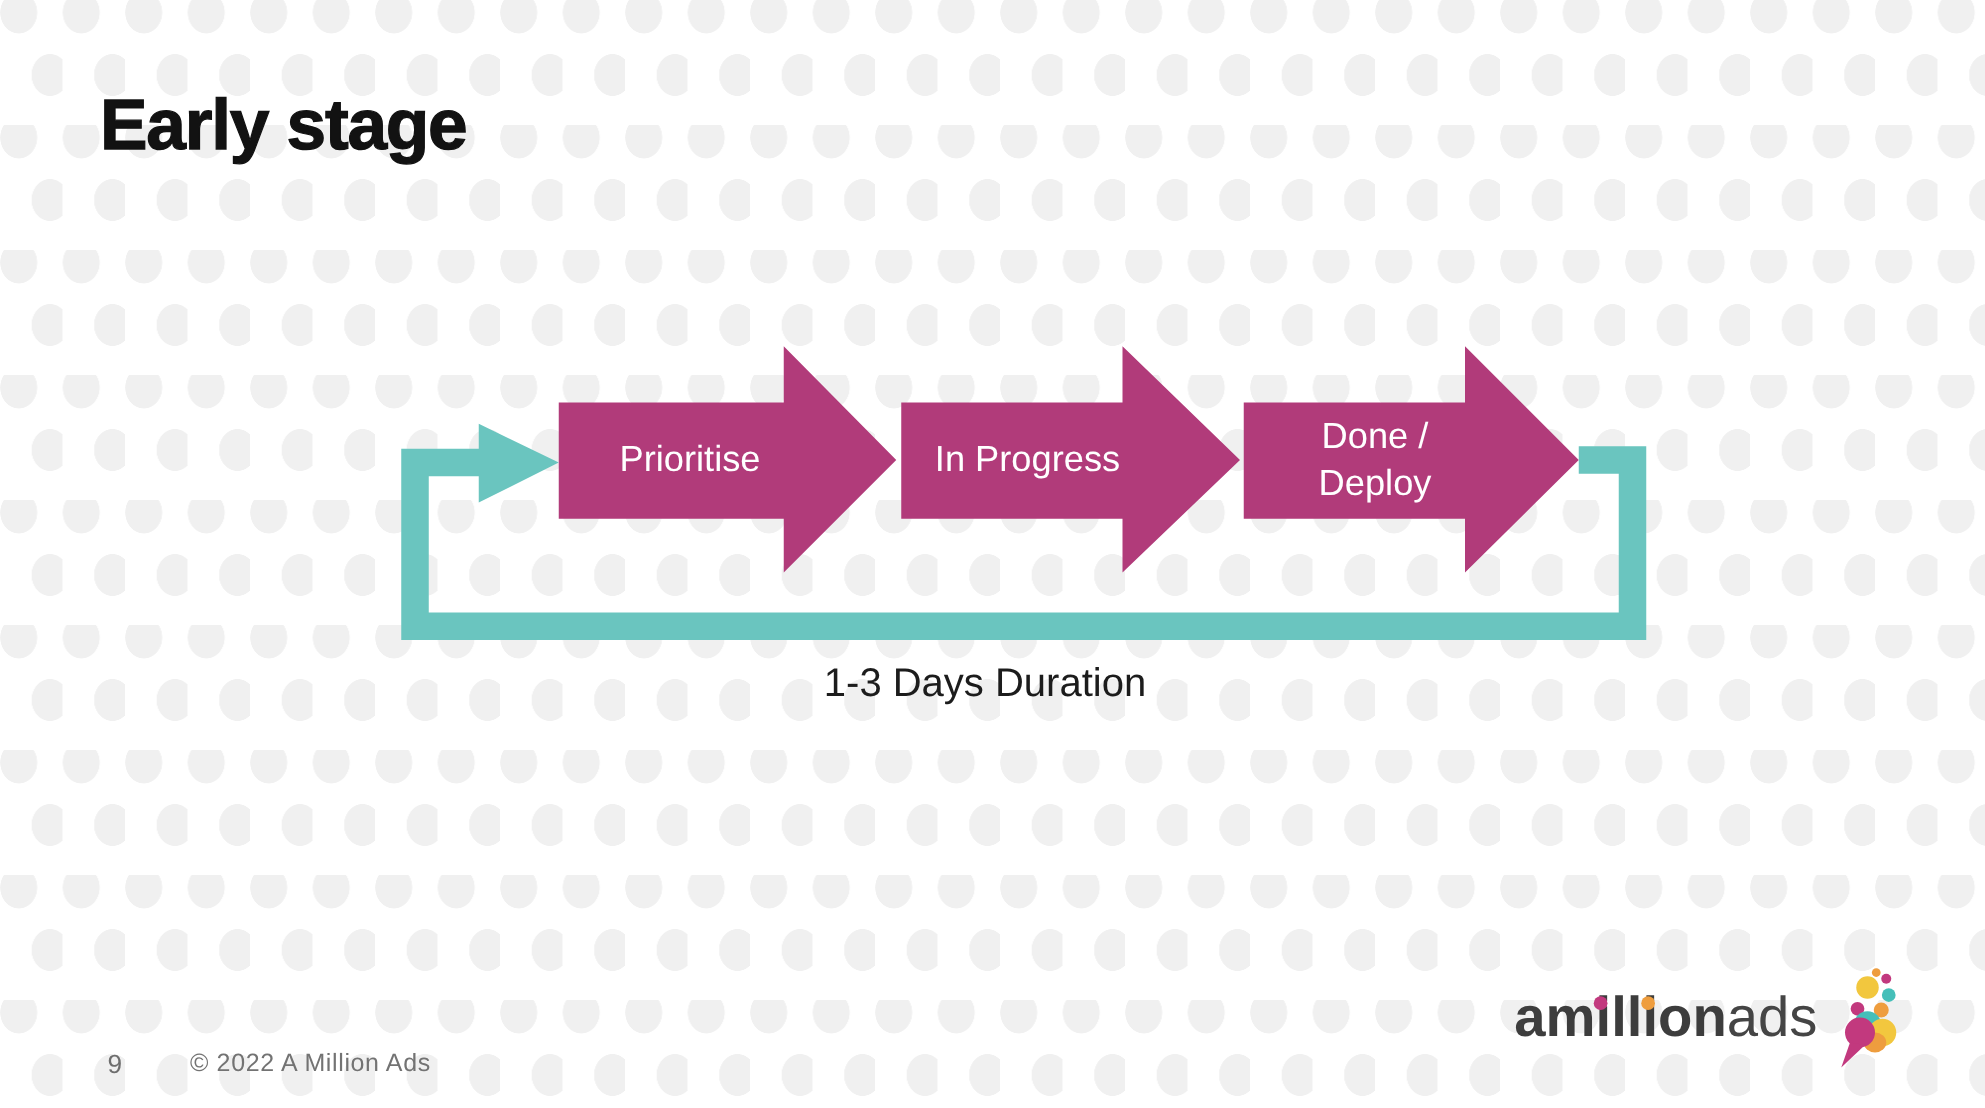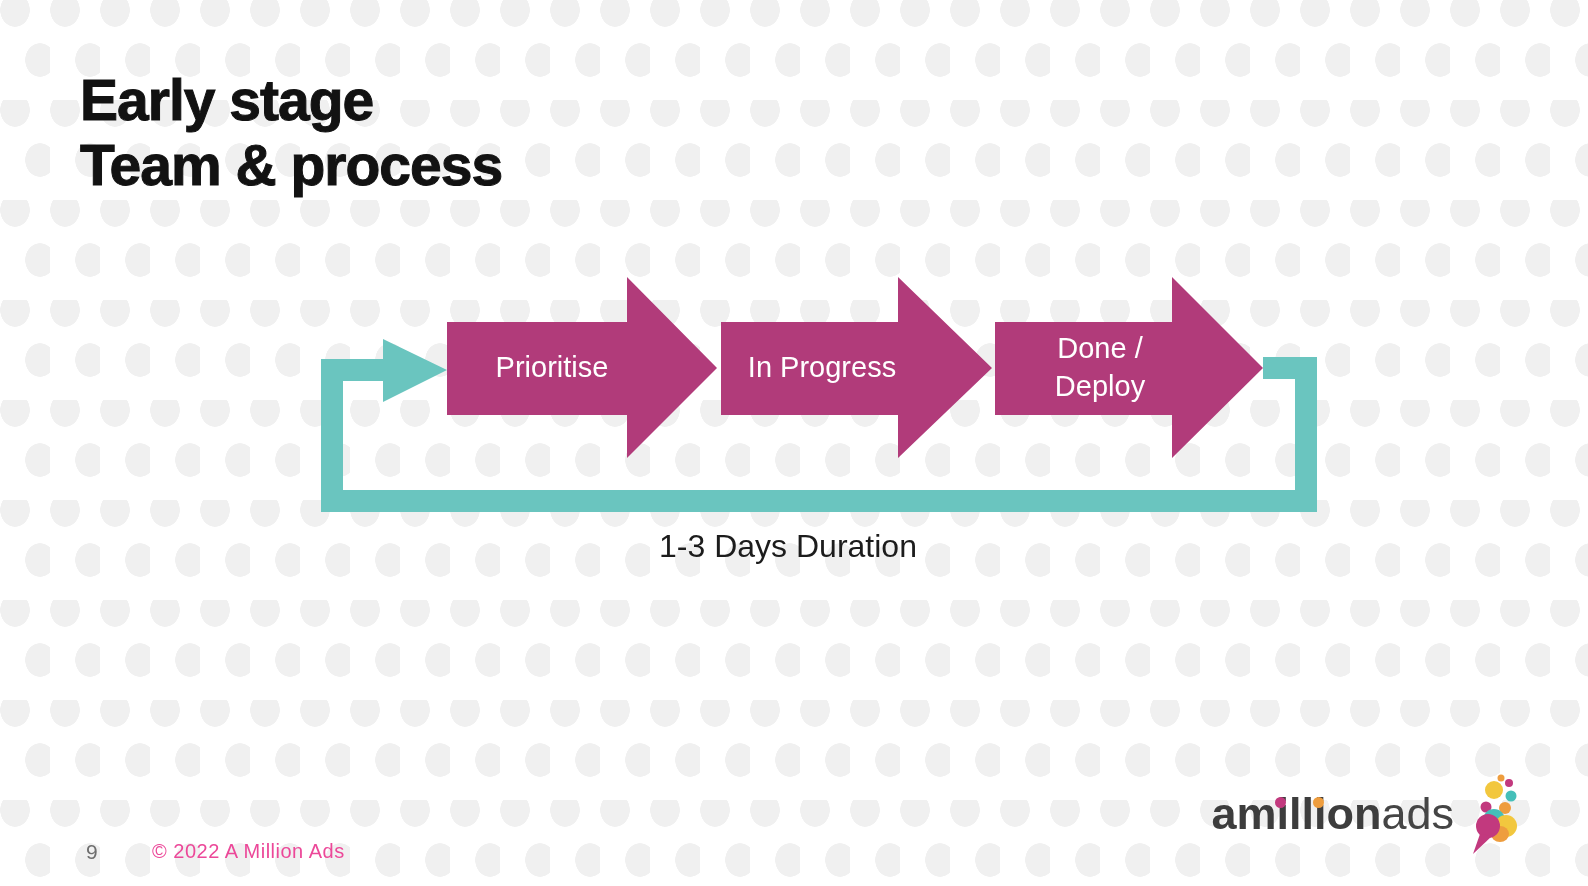--- a/index.html
+++ b/index.html
@@ -52,21 +52,21 @@
     left: 86px;
     bottom: 22px;
     font-size: 21px;
     color: #6e6e6e;
   }
   .footer-copy {
     position: absolute;
     left: 152px;
     bottom: 23px;
     font-size: 20px;
-    color: #ec4899;
+    color: #737373;
     letter-spacing: 0.5px;
   }
 
   .logo {
     position: absolute;
     right: 64px;
     bottom: 42px;
     display: flex;
     align-items: flex-end;
     margin-left: 22px;
@@ -89,21 +89,20 @@
   }
   .logo-dot.pink   { left: 64px;  background: #c2397e; }
   .logo-dot.orange { left: 102px; background: #ee9d3e; }
   .logo-icon { margin-left: 2px; margin-bottom: -14px; }
 </style>
 </head>
 <body>
 
 <div class="title">
   <div>Early stage</div>
-  <div>Team &amp; process</div>
 </div>
 
 <svg class="diagram-svg" viewBox="0 0 1588 886">
 
   <path class="loop-arrow" d="M321,359 H383 V339 L447,370 L383,402 V381 H343 V490 H1295 V379 H1263 V357 H1317 V512 H321 Z" fill="#6ac5bf"></path>
 
   <path class="step-arrow" d="M447,322 H627 V277 L717,368 L627,458 V415 H447 Z" fill="#b13b7a"></path>
   <path class="step-arrow" d="M721,322 H898 V277 L992,368 L898,458 V415 H721 Z" fill="#b13b7a"></path>
   <path class="step-arrow" d="M995,322 H1172 V277 L1263,368 L1172,458 V415 H995 Z" fill="#b13b7a"></path>
 

